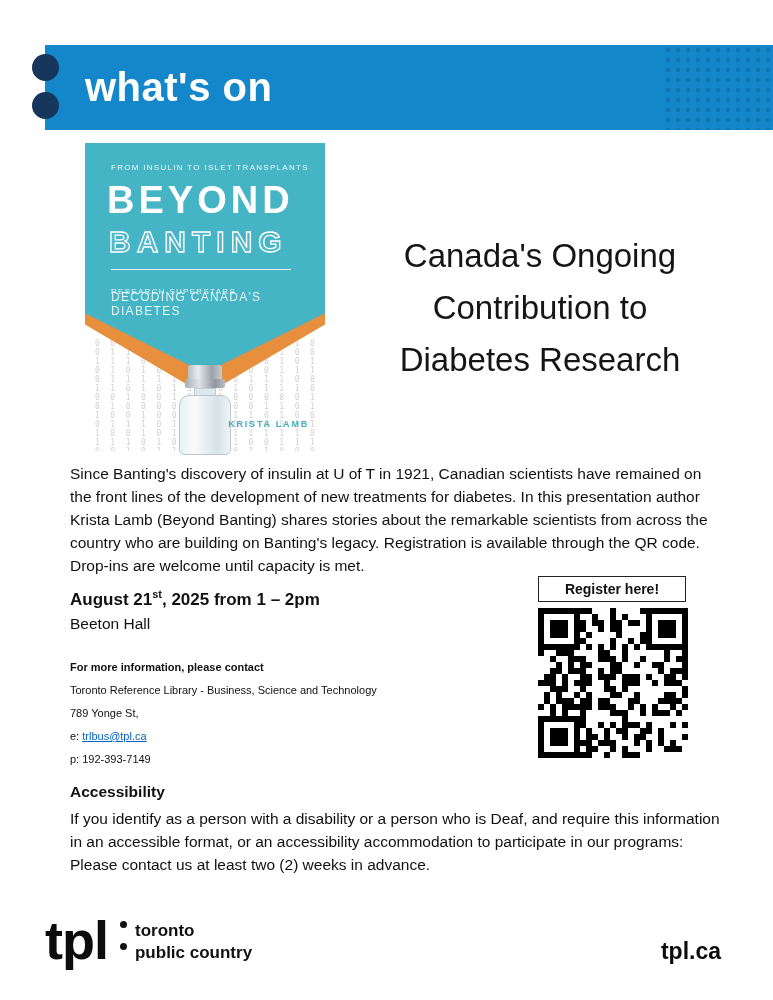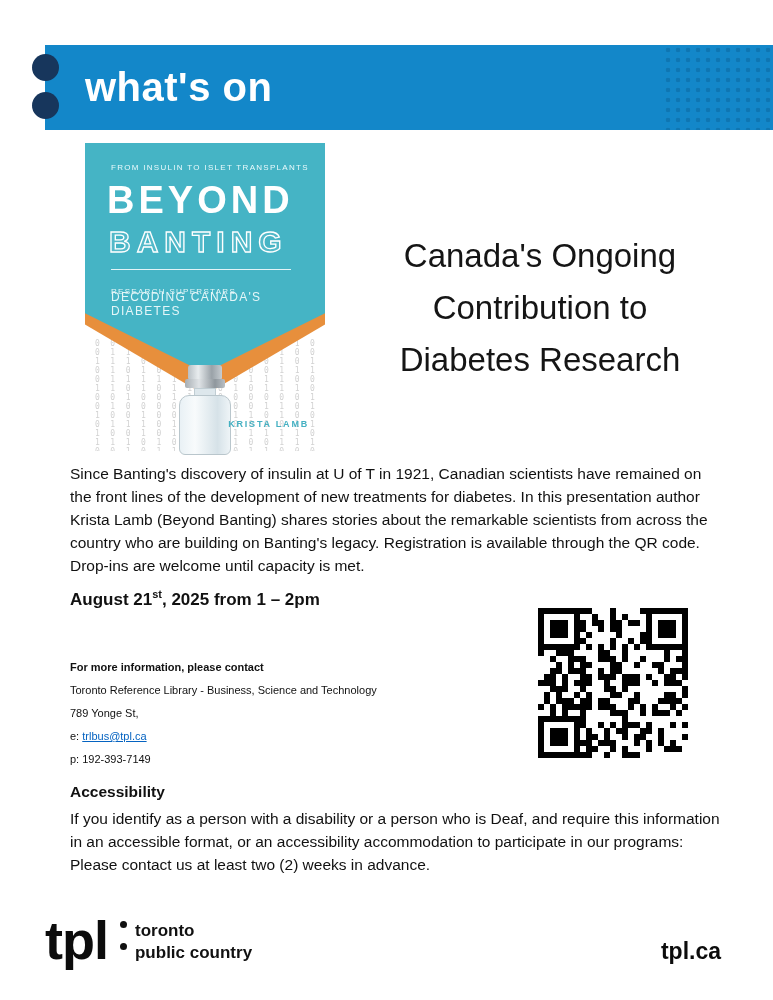--- a/index.html
+++ b/index.html
@@ -319,33 +319,37 @@
     <span>Contribution to</span>
     <span>Diabetes Research</span>
   </h1>
 
   <p class="description">Since Banting's discovery of insulin at U of T in 1921, Canadian scientists have remained on the front lines of the development of new treatments for diabetes. In this presentation author Krista Lamb (Beyond Banting) shares stories about the remarkable scientists from across the country who are building on Banting's legacy. Registration is available through the QR code. Drop-ins are welcome until capacity is met.</p>
 
   <div class="event">
     <div class="event-date">
       <span>August 21</span><sup>st</sup><span>, 2025 from 1 – 2pm</span>
     </div>
+    <div class="event-location">Beeton Hall</div>
   </div>
 
   <div class="contact">
     <div class="contact-heading">For more information, please contact</div>
     <div>Toronto Reference Library - Business, Science and Technology</div>
     <div>789 Yonge St,</div>
     <div>
       <span>e:</span>
       <a class="email-link" href="#">trlbus@tpl.ca</a>
     </div>
     <div>p: 192-393-7149</div>
   </div>
 
+  <div class="register-box">
+    <span>Register here!</span>
+  </div>
 
   <div class="qr">
       <i style="left:0px;top:0px"></i>
       <i style="left:6px;top:0px"></i>
       <i style="left:12px;top:0px"></i>
       <i style="left:18px;top:0px"></i>
       <i style="left:24px;top:0px"></i>
       <i style="left:30px;top:0px"></i>
       <i style="left:36px;top:0px"></i>
       <i style="left:42px;top:0px"></i>

